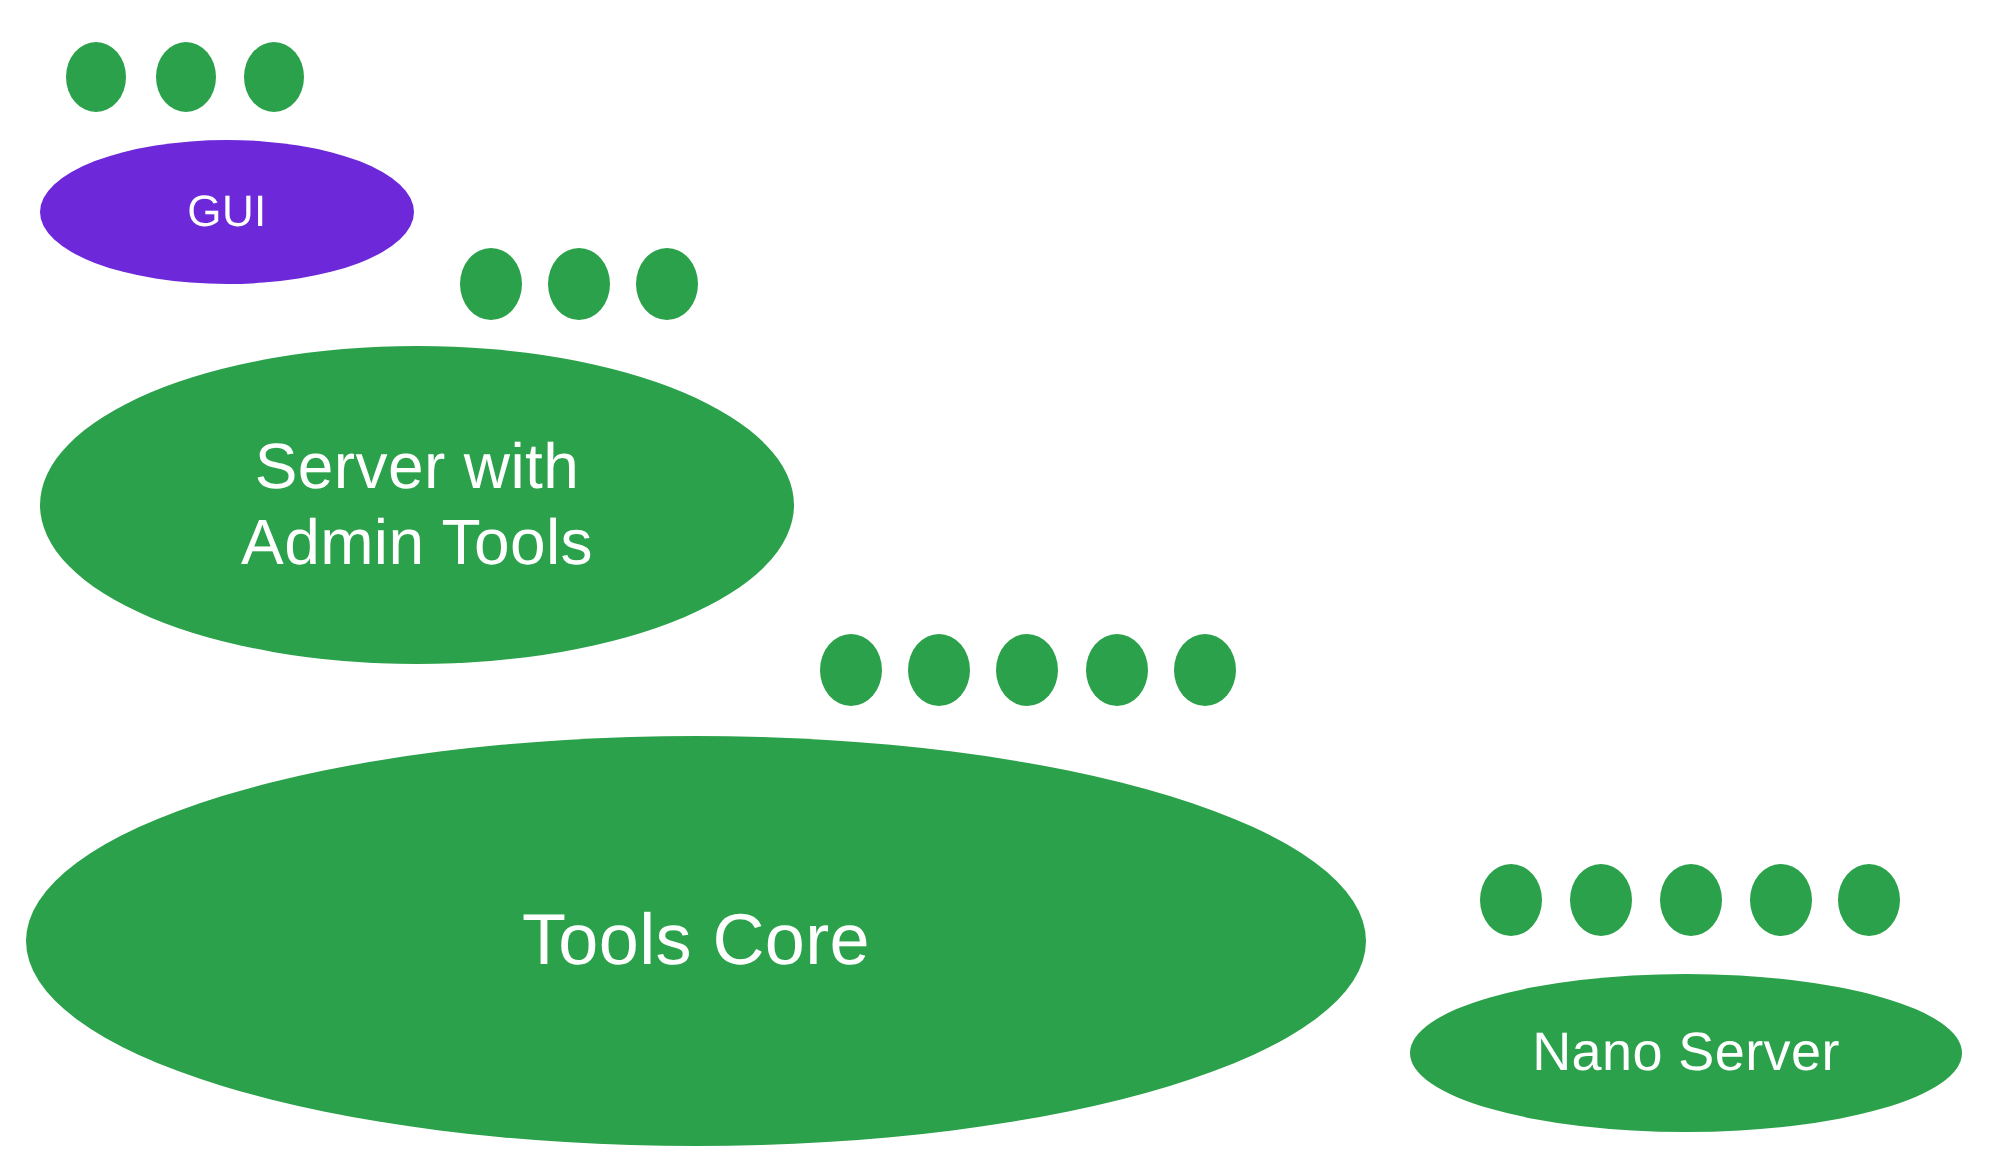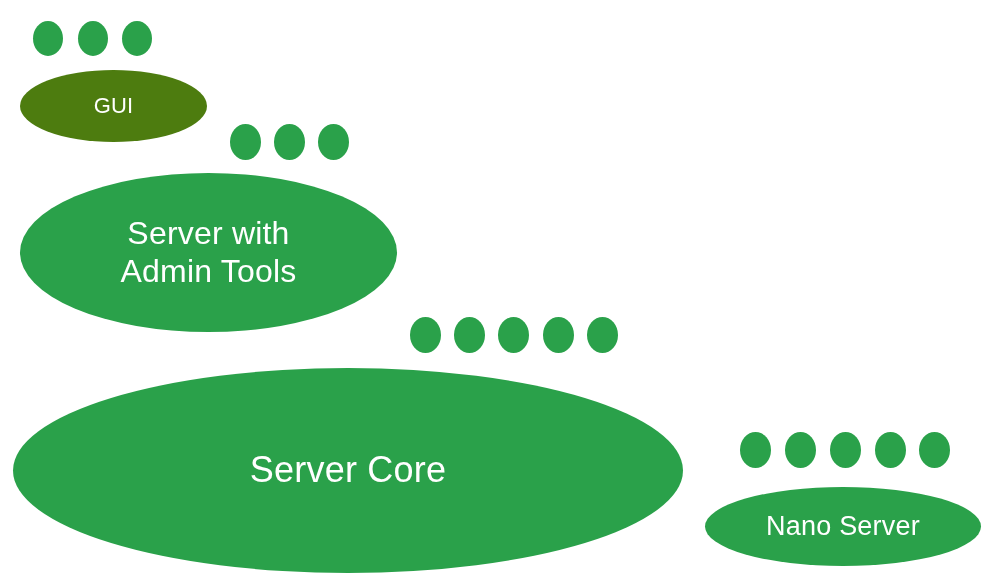--- a/index.html
+++ b/index.html
@@ -103,21 +103,21 @@
 <body>
 
 <div id="canvas" style="background: rgb(255, 255, 255);">
 
   <div class="footprint" id="fp-gui">
     <div class="toe-row">
       <div class="toe toe-1" style="background: rgb(42, 161, 74);"></div>
       <div class="toe toe-2" style="background: rgb(42, 161, 74);"></div>
       <div class="toe toe-3" style="background: rgb(42, 161, 74);"></div>
     </div>
-    <div class="sole" style="background: #4d7c0f;">
+    <div class="sole" style="background: #6d28d9;">
       <span class="sole-label" style="color: rgb(255, 255, 255);">GUI</span>
     </div>
   </div>
 
   <div class="footprint" id="fp-admin">
     <div class="toe-row">
       <div class="toe toe-1" style="background: rgb(42, 161, 74);"></div>
       <div class="toe toe-2" style="background: rgb(42, 161, 74);"></div>
       <div class="toe toe-3" style="background: rgb(42, 161, 74);"></div>
     </div>
@@ -129,21 +129,21 @@
 
   <div class="footprint" id="fp-core">
     <div class="toe-row">
       <div class="toe toe-1" style="background: rgb(42, 161, 74);"></div>
       <div class="toe toe-2" style="background: rgb(42, 161, 74);"></div>
       <div class="toe toe-3" style="background: rgb(42, 161, 74);"></div>
       <div class="toe toe-4" style="background: rgb(42, 161, 74);"></div>
       <div class="toe toe-5" style="background: rgb(42, 161, 74);"></div>
     </div>
     <div class="sole" style="background: rgb(42, 161, 74);">
-      <span class="sole-label" style="color: rgb(255, 255, 255);">Server Core</span>
+      <span class="sole-label" style="color: rgb(255, 255, 255);">Tools Core</span>
     </div>
   </div>
 
   <div class="footprint" id="fp-nano">
     <div class="toe-row">
       <div class="toe toe-1" style="background: rgb(42, 161, 74);"></div>
       <div class="toe toe-2" style="background: rgb(42, 161, 74);"></div>
       <div class="toe toe-3" style="background: rgb(42, 161, 74);"></div>
       <div class="toe toe-4" style="background: rgb(42, 161, 74);"></div>
       <div class="toe toe-5" style="background: rgb(42, 161, 74);"></div>

